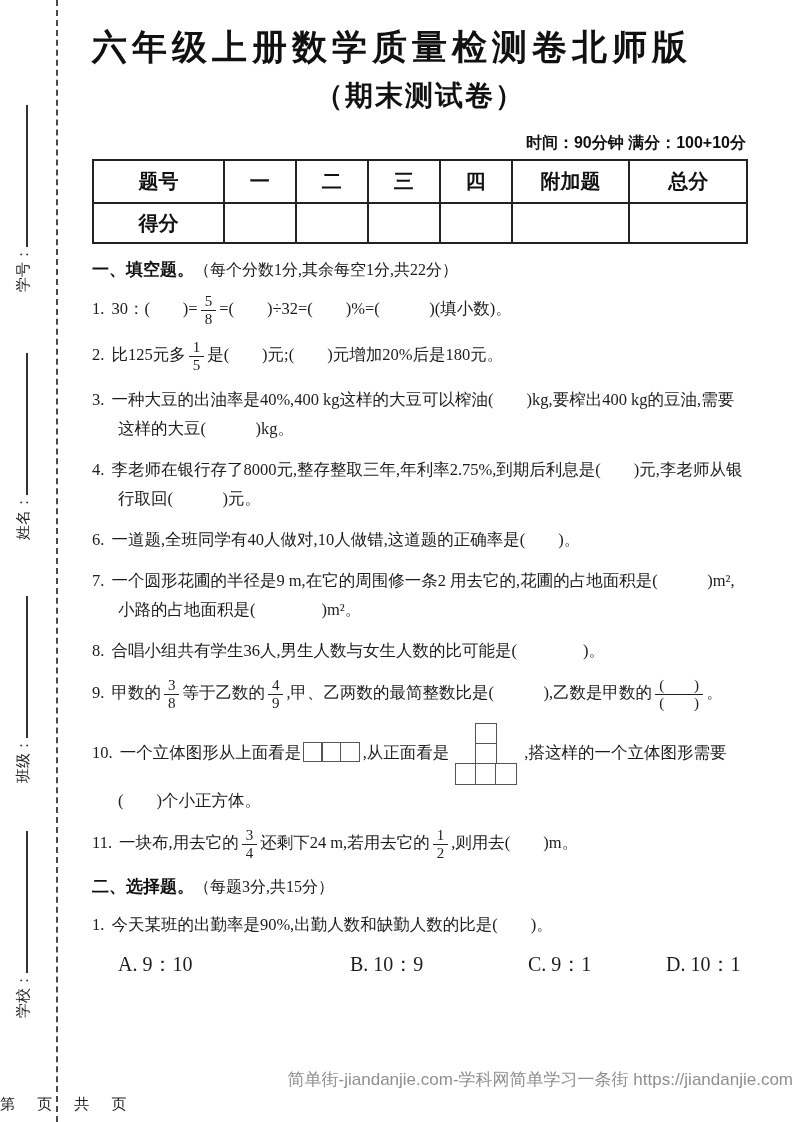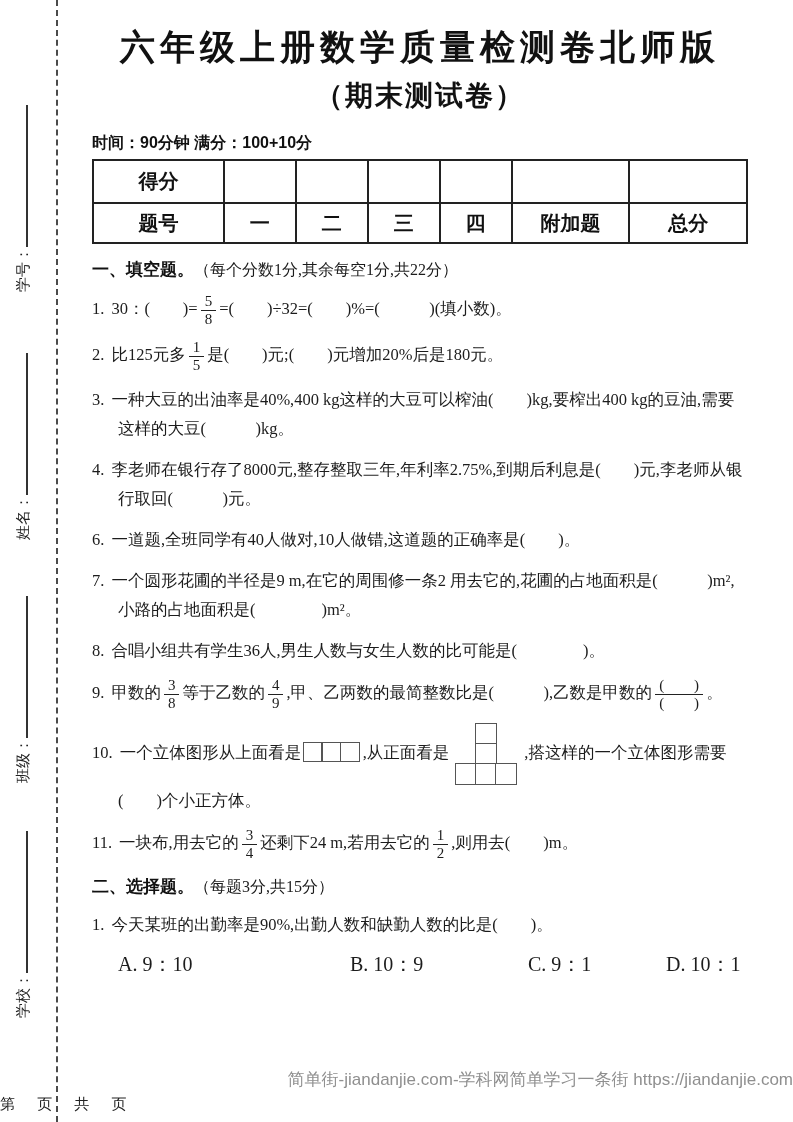--- a/index.html
+++ b/index.html
@@ -11,23 +11,23 @@
   
   .cut-line{position:absolute;left:56px;top:0;height:1122px;width:0;border-left:2px dashed #4a4a4a}
   .margin-unit{
     position:absolute;left:12px;width:215px;height:24px;
     transform:rotate(-90deg);transform-origin:top left;
     font-size:15px;white-space:nowrap;color:#222;
   }
   .margin-unit .blank{display:inline-block;width:142px;height:14px;border-bottom:2px solid #333;vertical-align:baseline}
   
   .content{position:absolute;left:92px;top:14px;width:656px}
-  .title{font-family:"Liberation Sans","DejaVu Sans",sans-serif;font-weight:900;font-size:35px;letter-spacing:5px;text-align:center;margin:10px 0 4px;color:#111}
+  .title{font-family:"Liberation Sans","DejaVu Sans",sans-serif;font-weight:900;font-size:35px;letter-spacing:5px;margin:10px 0 4px;color:#111}
   .subtitle{font-family:"Liberation Sans","DejaVu Sans",sans-serif;font-weight:900;font-size:28px;letter-spacing:2px;text-align:center;margin:6px 0 18px;color:#111}
-  .info{font-family:"Liberation Sans","DejaVu Sans",sans-serif;font-weight:700;font-size:16px;text-align:left;margin:0 2px 5px 0;color:#111}
+  .info{font-family:"Liberation Sans","DejaVu Sans",sans-serif;font-weight:700;font-size:16px;text-align:right;margin:0 2px 5px 0;color:#111}
   table.score{width:100%;border-collapse:collapse;table-layout:fixed}
   table.score td{border:2px solid #222;text-align:center;font-family:"Liberation Sans","DejaVu Sans",sans-serif;font-weight:700;font-size:20px;height:38px;padding:0;color:#111}
   table.score tr:first-child td{height:41px}
   table.score col.c0{width:20%} table.score col.cn{width:11%}
   table.score col.c5{width:18%} table.score col.c6{width:18%}
   
   .questions{margin-top:14px}
   .sec-head{margin:14px 0 2px;font-size:17px;text-indent:0}
   .sec-head .lbl{font-family:"Liberation Sans","DejaVu Sans",sans-serif;font-weight:700;color:#111}
   .sec-head .note{font-size:16px}
@@ -76,36 +76,36 @@
       <col class="c0">
         <col class="cn">
         <col class="cn">
         <col class="cn">
         <col class="cn">
         <col class="c5">
         <col class="c6">
     </colgroup>
     <tbody>
         <tr>
+          <td>题号</td>
+          <td>一</td>
+          <td>二</td>
+          <td>三</td>
+          <td>四</td>
+          <td>附加题</td>
+          <td>总分</td>
+        </tr>
+        <tr>
           <td>得分</td>
           <td></td>
           <td></td>
           <td></td>
           <td></td>
           <td></td>
           <td></td>
-        </tr>
-        <tr>
-          <td>题号</td>
-          <td>一</td>
-          <td>二</td>
-          <td>三</td>
-          <td>四</td>
-          <td>附加题</td>
-          <td>总分</td>
         </tr>
       </tbody>
   </table>
 
   <div class="questions">
       <div class="sec-head"><span class="lbl">一、填空题。</span><span class="note">（每个分数1分,其余每空1分,共22分）</span></div>
       <div class="question"><span class="qno">1.</span><span>30：(　　)=</span><span class="frac"><span class="fn">5</span><span class="fd">8</span></span><span>=(　　)÷32=(　　)%=(　　　)(填小数)。</span></div>
       <div class="question"><span class="qno">2.</span><span>比125元多</span><span class="frac"><span class="fn">1</span><span class="fd">5</span></span><span>是(　　)元;(　　)元增加20%后是180元。</span></div>
       <div class="question"><span class="qno">3.</span><span>一种大豆的出油率是40%,400 kg这样的大豆可以榨油(　　)kg,要榨出400 kg的豆油,需要这样的大豆(　　　)kg。</span></div>
       <div class="question"><span class="qno">4.</span><span>李老师在银行存了8000元,整存整取三年,年利率2.75%,到期后利息是(　　)元,李老师从银行取回(　　　)元。</span></div>

